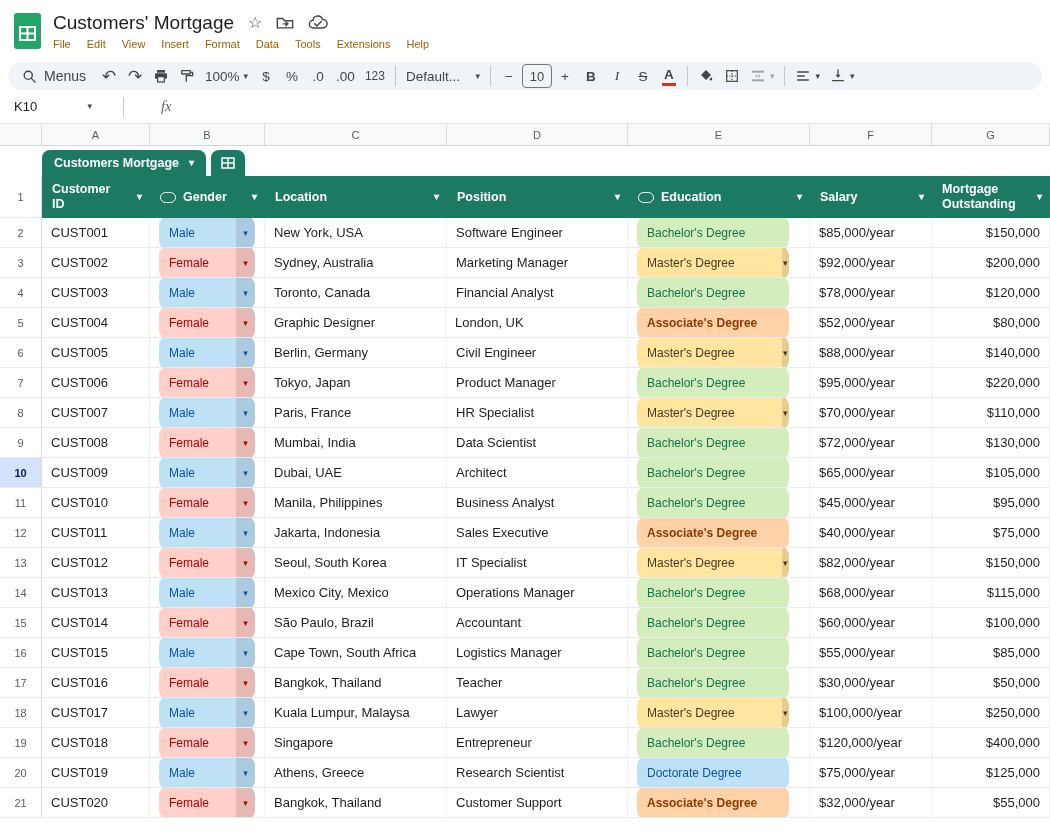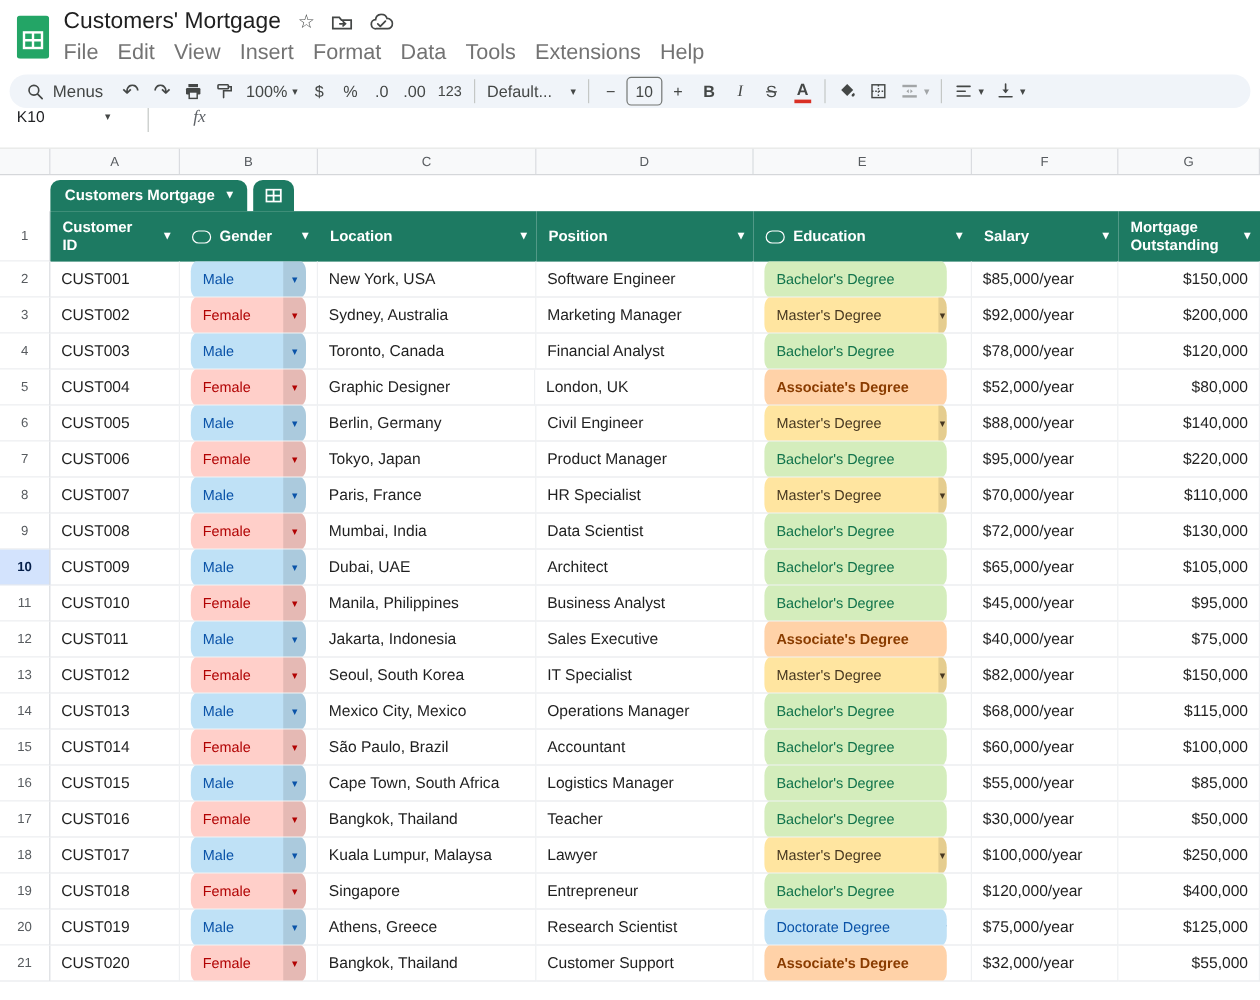--- a/index.html
+++ b/index.html
@@ -8,42 +8,42 @@
 
   
   .topbar { height:62px; display:flex; align-items:center; padding-left:14px; gap:12px; }
   .logo { flex:0 0 auto; }
   .title-area { display:flex; flex-direction:column; justify-content:center; }
   .title-row { display:flex; align-items:center; gap:14px; }
   .doc-title { font-size:19px; color:#1f1f1f; }
   .doc-icons { display:flex; align-items:center; gap:14px; color:#444746; }
   .star { font-size:16px; color:#444746; }
   .menubar { display:flex; margin-top:3px; margin-left:-8px; }
-  .menu-item { font-size:18px; color:#737373; padding:1px 8px; border-radius:8px; }
+  .menu-item { font-size:11px; color:#a16207; padding:1px 8px; border-radius:8px; }
 
   
   .toolbar { margin:0 8px; height:28px; background:#f0f4f9; border-radius:20px;
     display:flex; align-items:center; padding:10px 8px; color:#444746; }
   .tbtn { height:30px; min-width:26px; padding:0 5px; display:flex; align-items:center;
     justify-content:center; border-radius:6px; font-size:13.5px; gap:4px; color:#444746; }
   .caret { font-size:9px; color:#444746; line-height:1; }
   .tb-sep { width:1px; height:20px; background:#c4c7c5; margin:0 5px; }
   .menus-btn { display:flex; align-items:center; gap:7px; padding:0 10px 0 6px; font-size:14px; height:30px; }
   .size-box { width:30px; height:24px; border:1px solid #747775; border-radius:4px;
     display:flex; align-items:center; justify-content:center; font-size:13px; background:transparent; }
   .b-bold { font-weight:700; }
   .b-italic { font-style:italic; font-family:"Liberation Serif", serif; }
   .b-strike { text-decoration:line-through; }
   .text-color-btn { flex-direction:column; gap:0; padding-top:2px; }
   .a-letter { font-size:13.5px; line-height:12px; font-weight:600; }
   .red-bar { width:14px; height:3px; background:var(--underline-red,#d93025); margin-top:2px; }
   .dis { opacity:.45; }
 
   
-  .formula-bar { height:34px; display:flex; align-items:flex-start; padding-left:14px;
+  .formula-bar { height:34px; display:flex; align-items:center; padding-left:14px;
     border-bottom:1px solid #e1e3e1;gap:16px; }
   .name-box { width:88px; display:flex; align-items:center; justify-content:space-between;
     font-size:13px; color:#202124; padding-right:10px; }
   .fx { font-family:"Liberation Serif", serif; font-style:italic; color:#5f6368;
     font-size:14.5px; margin-left:16px; }
 
   
   .col-strip { height:22px; display:flex; background:#f8f9fa;
     border-bottom:1px solid #d5d7da; }
   .col-cell { display:flex; align-items:center; justify-content:center; font-size:11px;

